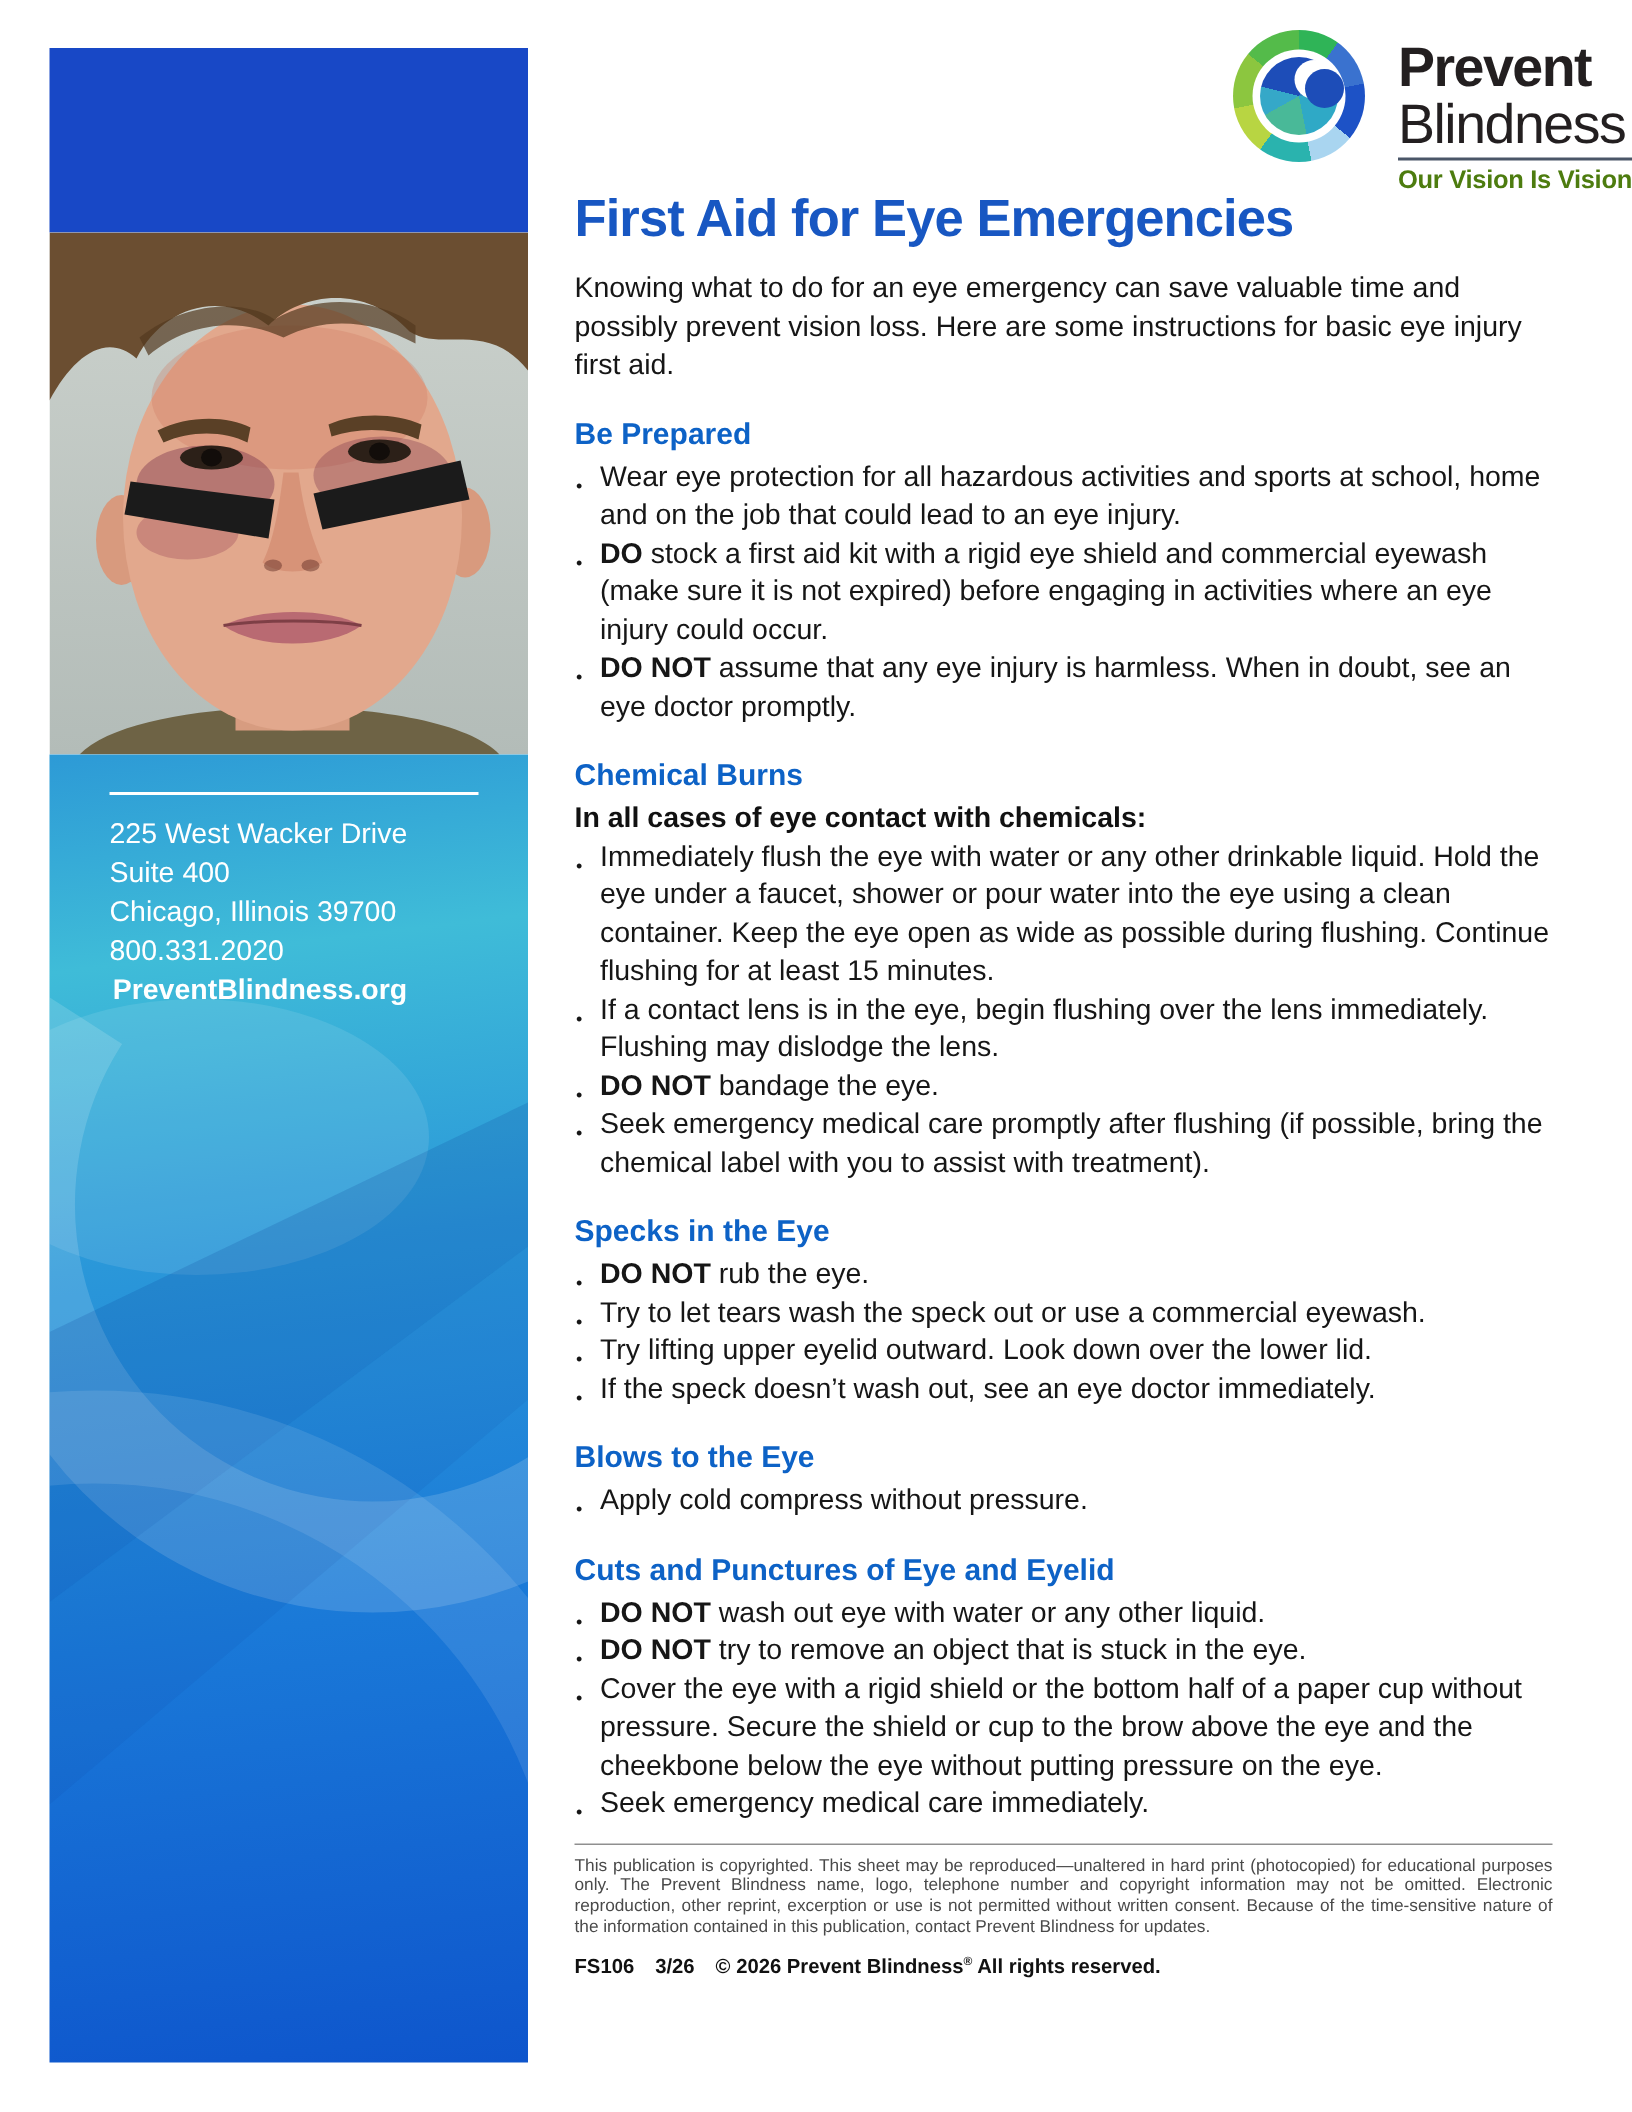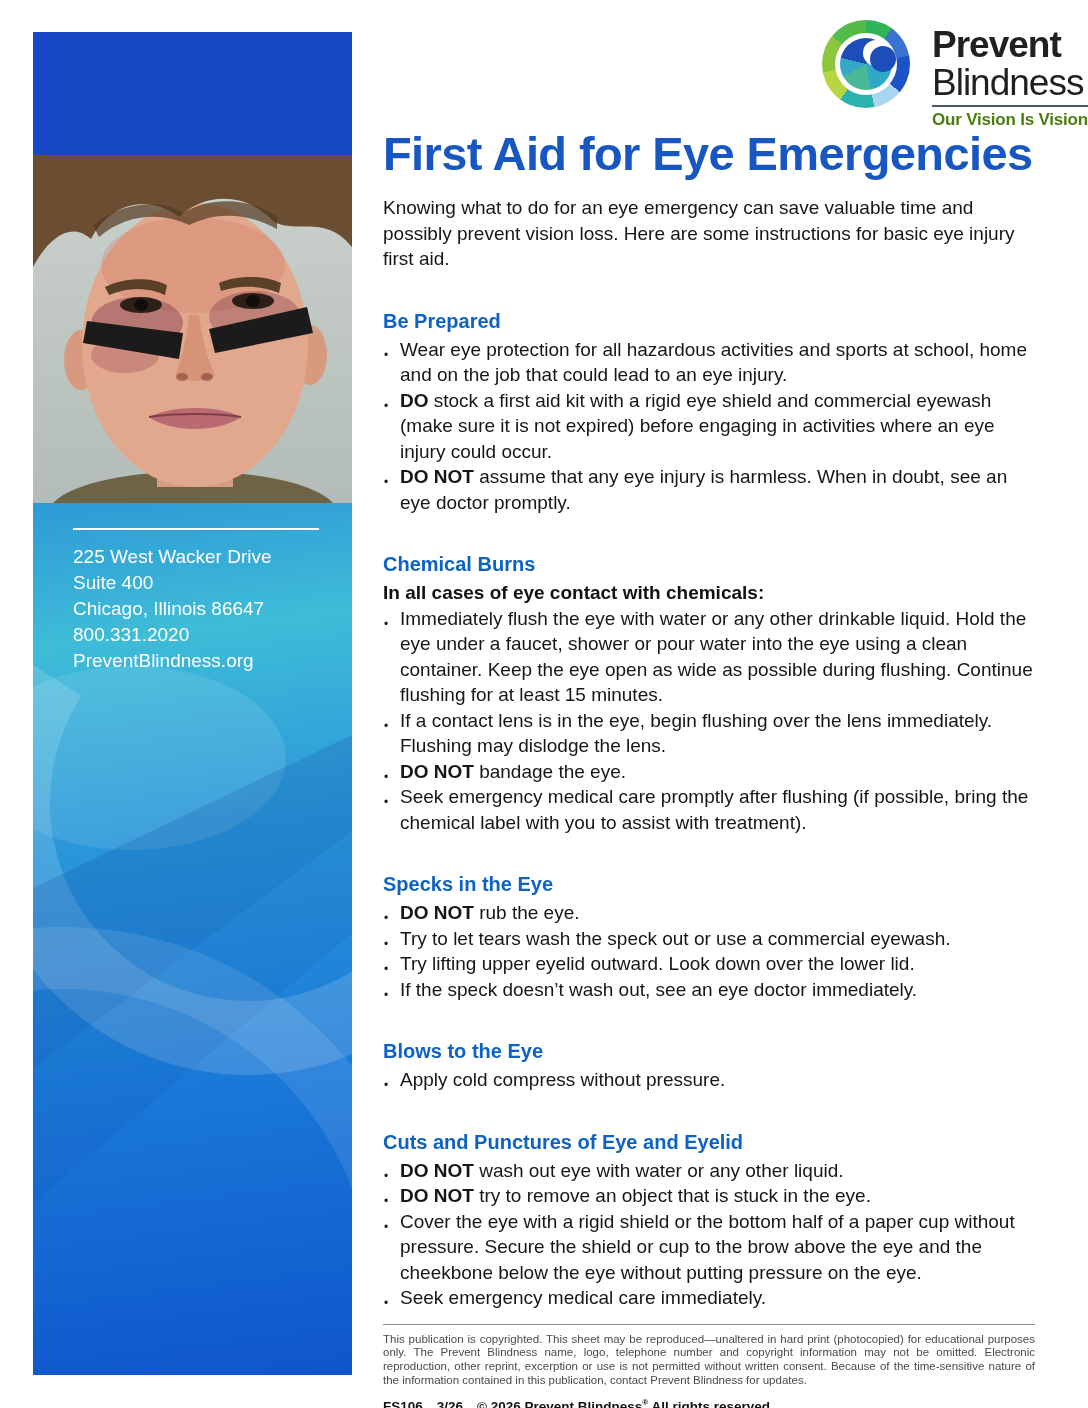--- a/index.html
+++ b/index.html
@@ -13,45 +13,45 @@
   .sidebar { position:absolute; left:33px; top:32px; width:319px; height:1280px; }
   .sidebar-top { width:100%; height:123px; background:#1848c6; }
   .sidebar-photo { width:100%; height:348px; display:block; }
   .sidebar-blue {
     position:relative; width:100%; height:872px; overflow:hidden;
     background:linear-gradient(173deg,#2d9ad6 0%, #3fbcd8 16%, #2a97d9 38%, #1a79d8 66%, #0e55cc 100%);
   }
   .swirl { position:absolute; inset:0; width:100%; height:100%; }
   .address-rule { position:absolute; left:40px; top:25px; width:246px; height:2px; background:#ffffff; }
   .address { position:absolute; left:40px; top:41px; color:#ffffff; font-size:19px; line-height:26px; }
-  .address .site { font-weight:normal; }
+  .address .site { font-weight:bold;text-align:right; }
 
   
   .logo { position:absolute; left:822px; top:20px; display:flex; align-items:flex-start; }
   .logo-mark { position:relative; width:88px; height:88px; border-radius:50%; flex:0 0 auto;
     background:conic-gradient(from 0deg,
       #2fb457 0% 10%, #3a72cf 10% 22%, #1d52c6 22% 36%, #a9d5f0 36% 47%,
       #2ab3ae 47% 60%, #b8d542 60% 72%, #8cc63f 72% 86%, #54bb4a 86% 100%); }
   .logo-gap  { position:absolute; inset:13px; border-radius:50%; background:#ffffff; }
   .logo-core { position:absolute; inset:18px; border-radius:50%;
     background:conic-gradient(from 320deg, #1d4db8 0% 22%, #2e86c1 22% 34%, #2fa9c6 34% 58%, #49b998 58% 78%, #35a8c8 78% 90%, #1d4db8 90% 100%); }
   .logo-crescent { position:absolute; right:21px; top:20px; width:26px; height:26px; border-radius:50%; background:#ffffff; }
   .logo-crescent-notch { position:absolute; right:14px; top:26px; width:26px; height:26px; border-radius:50%; background:#1d4db8; }
   .logo-word { margin-left:22px; margin-top:6px; }
   .logo-name1 { font-size:37px; font-weight:800; color:#231f20; line-height:37px; letter-spacing:-1px; }
   .logo-name2 { font-size:37px; font-weight:400; color:#231f20; line-height:39px; letter-spacing:-1px; }
   .tagline-rule { width:168px; height:2px; background:#4a5668; margin:3px 0 3px 0; }
   .logo-tagline { font-size:17px; font-weight:bold; color:#4d7c0f; letter-spacing:-0.2px; }
 
   
   .main { position:absolute; left:383px; top:0; width:652px; }
-  .page-title { margin-top:126px; font-size:47px; font-weight:bold; color:#1857c2; letter-spacing:-0.6px; }
+  .page-title { margin-top:126px; font-size:35px; font-weight:bold; color:#1857c2; letter-spacing:-0.6px; }
   .intro { margin-top:14px; font-size:19px; line-height:25.5px; }
 
-  .section { margin-top:38px; }
+  .section { margin-top:22px; }
   .section-heading { font-size:20px; font-weight:bold; color:#0d62c6; margin-bottom:4px; }
   .section-sub { font-size:19px; font-weight:bold; color:#111; line-height:25.5px; }
   .bullet { position:relative; padding-left:17px; font-size:19px; line-height:25.5px; }
   .bullet::before { content:"\2022"; position:absolute; left:1px; top:6px; font-size:12px; color:#161616; }
   .bullet strong { font-weight:bold; }
 
   
   .footer { margin-top:13px; }
   .footer-rule { border:none; border-top:1px solid #8f8f8f; height:0; }
   .fineprint { margin-top:8px; font-size:11.5px; line-height:13.8px; color:#4a4a4a; text-align:justify; }
@@ -116,21 +116,21 @@
       <ellipse cx="98" cy="255" rx="155" ry="92" fill="rgba(255,255,255,0.10)"></ellipse>
       <polygon points="0,385 319,232 319,328 0,565" fill="rgba(8,48,140,0.16)"></polygon>
       <polygon points="0,565 319,328 319,430 0,700" fill="rgba(8,48,140,0.08)"></polygon>
       <circle cx="30" cy="795" r="340" fill="none" stroke="rgba(255,255,255,0.10)" stroke-width="62"></circle>
     </svg>
     <div class="address-rule"></div>
     <div class="address">
 
       <div>225 West Wacker Drive</div>
         <div>Suite 400</div>
-        <div>Chicago, Illinois 86647</div>
+        <div>Chicago, Illinois 39700</div>
         <div>800.331.2020</div>
         <div class="site" id="site-slot">PreventBlindness.org</div>
     </div>
   </div>
 </div>
 
 <div class="logo">
   <div class="logo-mark">
     <div class="logo-gap"></div>
     <div class="logo-core"></div>

